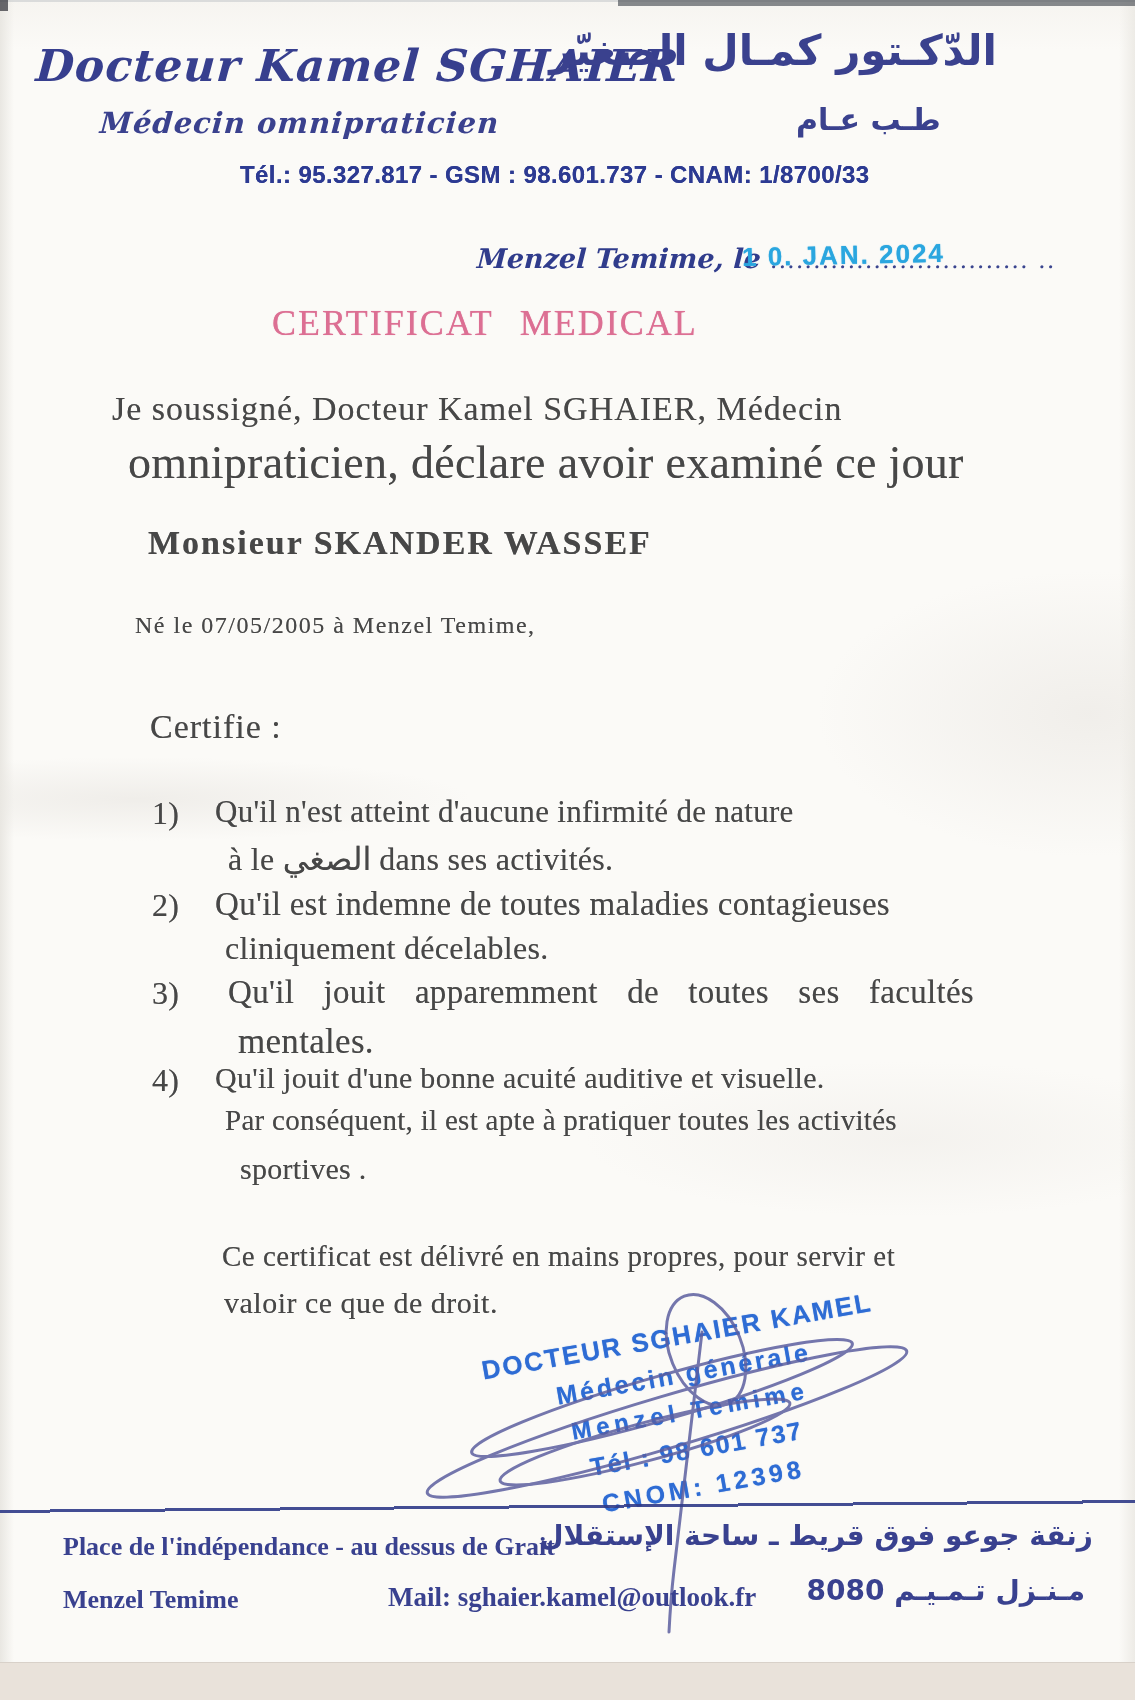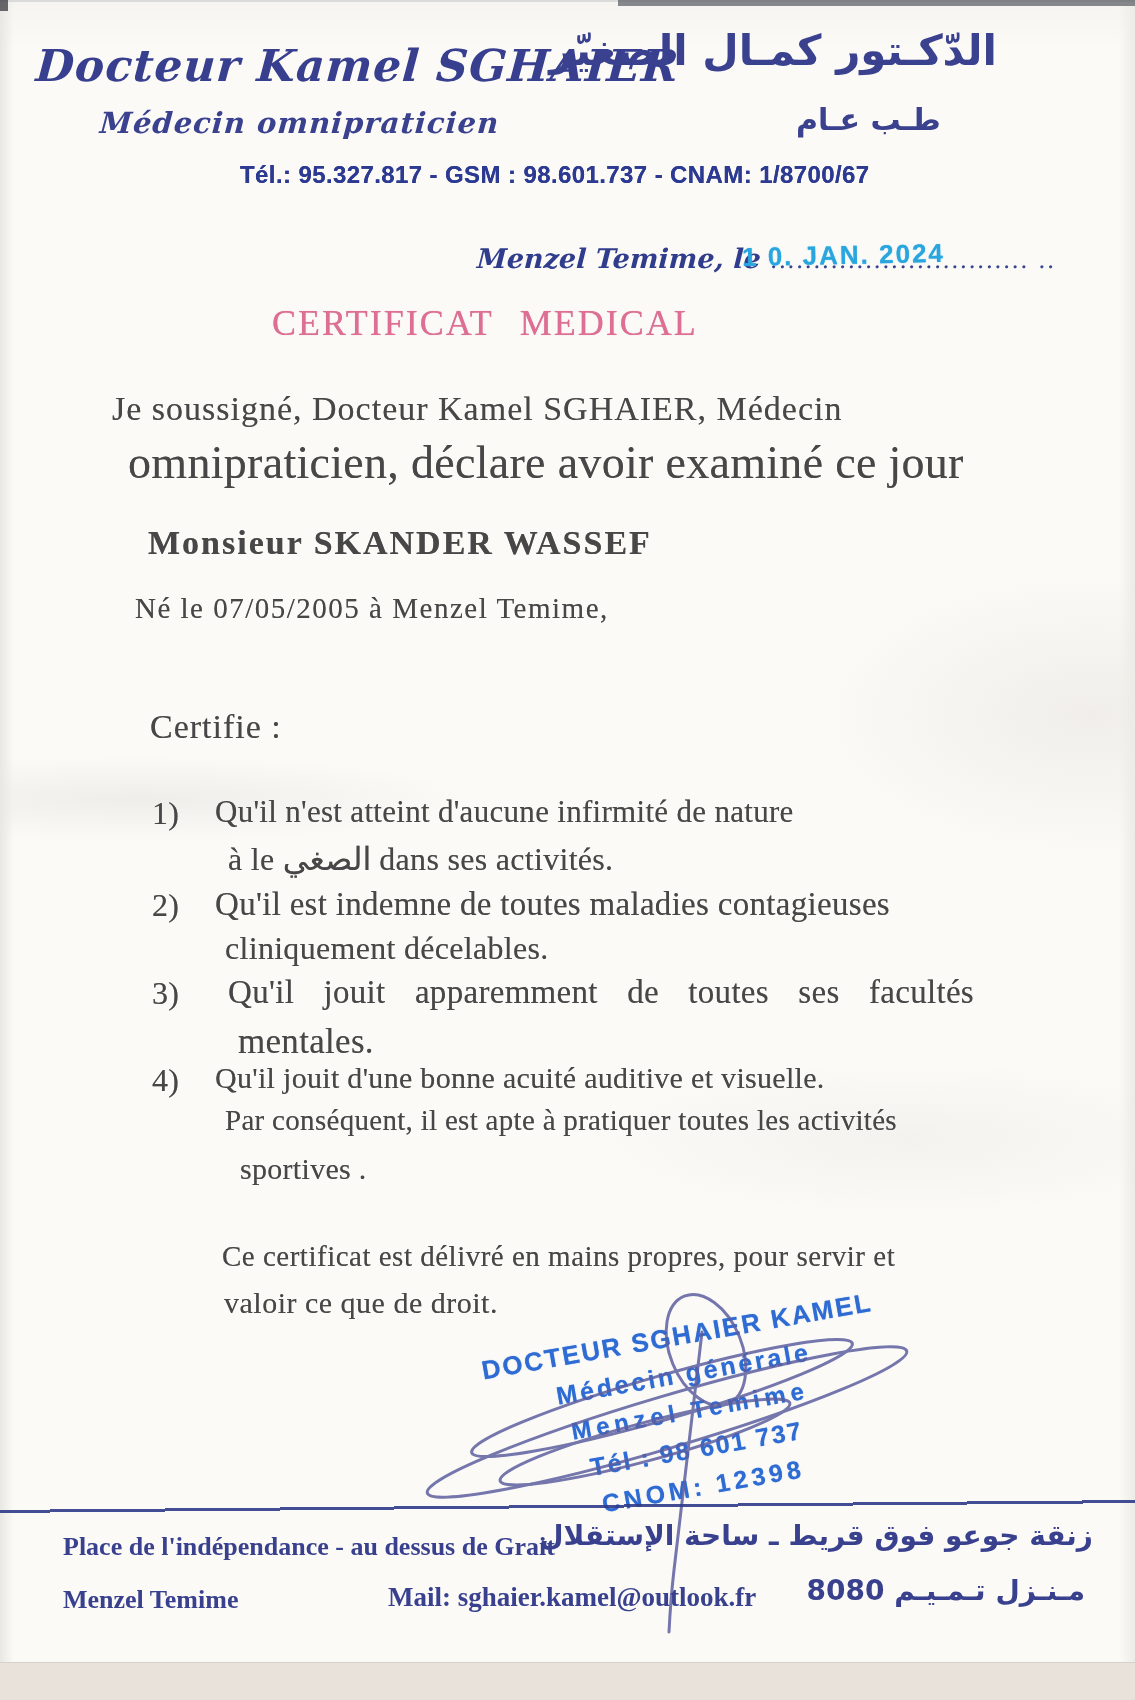--- a/index.html
+++ b/index.html
@@ -57,39 +57,39 @@
 
   <div class="abs hair-top"></div>
   <div class="abs strip-top"></div>
   <div class="abs corner-top"></div>
   <div class="abs band-bottom"></div>
 
   <div class="abs name-fr" style="left:36px;top:40px;">Docteur Kamel SGHAIER</div>
   <div class="abs name-ar" style="right:138px;top:26px;">الدّكـتور كمـال الصغيّر</div>
   <div class="abs spec-fr" style="left:100px;top:106px;">Médecin omnipraticien</div>
   <div class="abs spec-ar" style="left:796px;top:102px;">طـب عـام</div>
-  <div class="abs tel" style="left:240px;top:161px;">Tél.: 95.327.817 - GSM : 98.601.737 - CNAM: 1/8700/67</div>
+  <div class="abs tel" style="left:240px;top:161px;">Tél.: 95.327.817 - GSM : 98.601.737 - CNAM: 1/8700/33</div>
 
   <div class="abs dateline" style="left:477px;top:243px;">
     <span>Menzel Temime, le</span>
     <span class="dots">..............................</span>
     <span class="dots">..</span>
   </div>
   <div class="abs datestamp" style="left:742px;top:240px;">1 0. JAN. 2024</div>
 
   <div class="abs bt" style="left:112px;top:390px;font-size:34px;letter-spacing:1px;">Je soussigné, Docteur Kamel SGHAIER, Médecin</div>
 
   <div class="abs doc-title" style="left:272px;top:302px;">
     <span>CERTIFICAT</span><span class="w2">MEDICAL</span>
   </div>
   <div class="abs bt" style="left:128px;top:436px;font-size:46px;">omnipraticien, déclare avoir examiné ce jour</div>
 
   <div class="abs bt" style="left:148px;top:524px;font-size:34px;font-weight:700;letter-spacing:2px;">Monsieur SKANDER WASSEF</div>
 
-  <div class="abs bt" style="left:135px;top:592px;font-size:29px;letter-spacing:1.5px;text-align:right;">Né le 07/05/2005 à Menzel Temime,</div>
+  <div class="abs bt" style="left:135px;top:612px;font-size:24px;letter-spacing:1.5px;text-align:right;">Né le 07/05/2005 à Menzel Temime,</div>
 
   <div class="abs bt" style="left:150px;top:708px;font-size:34px;letter-spacing:1px;">Certifie :</div>
 
   <div class="abs bt" style="left:152px;top:795px;font-size:32px;">1)</div>
   <div class="abs bt" style="left:215px;top:794px;font-size:31px;">Qu'il n'est atteint d'aucune infirmité de nature</div>
   <div class="abs bt" style="left:228px;top:840px;font-size:32px;">à le الصغي dans ses activités.</div>
 
   <div class="abs bt" style="left:152px;top:887px;font-size:32px;">2)</div>
   <div class="abs bt" style="left:215px;top:886px;font-size:33px;">Qu'il est indemne de toutes maladies contagieuses</div>
   <div class="abs bt" style="left:225px;top:930px;font-size:32px;">cliniquement décelables.</div>

